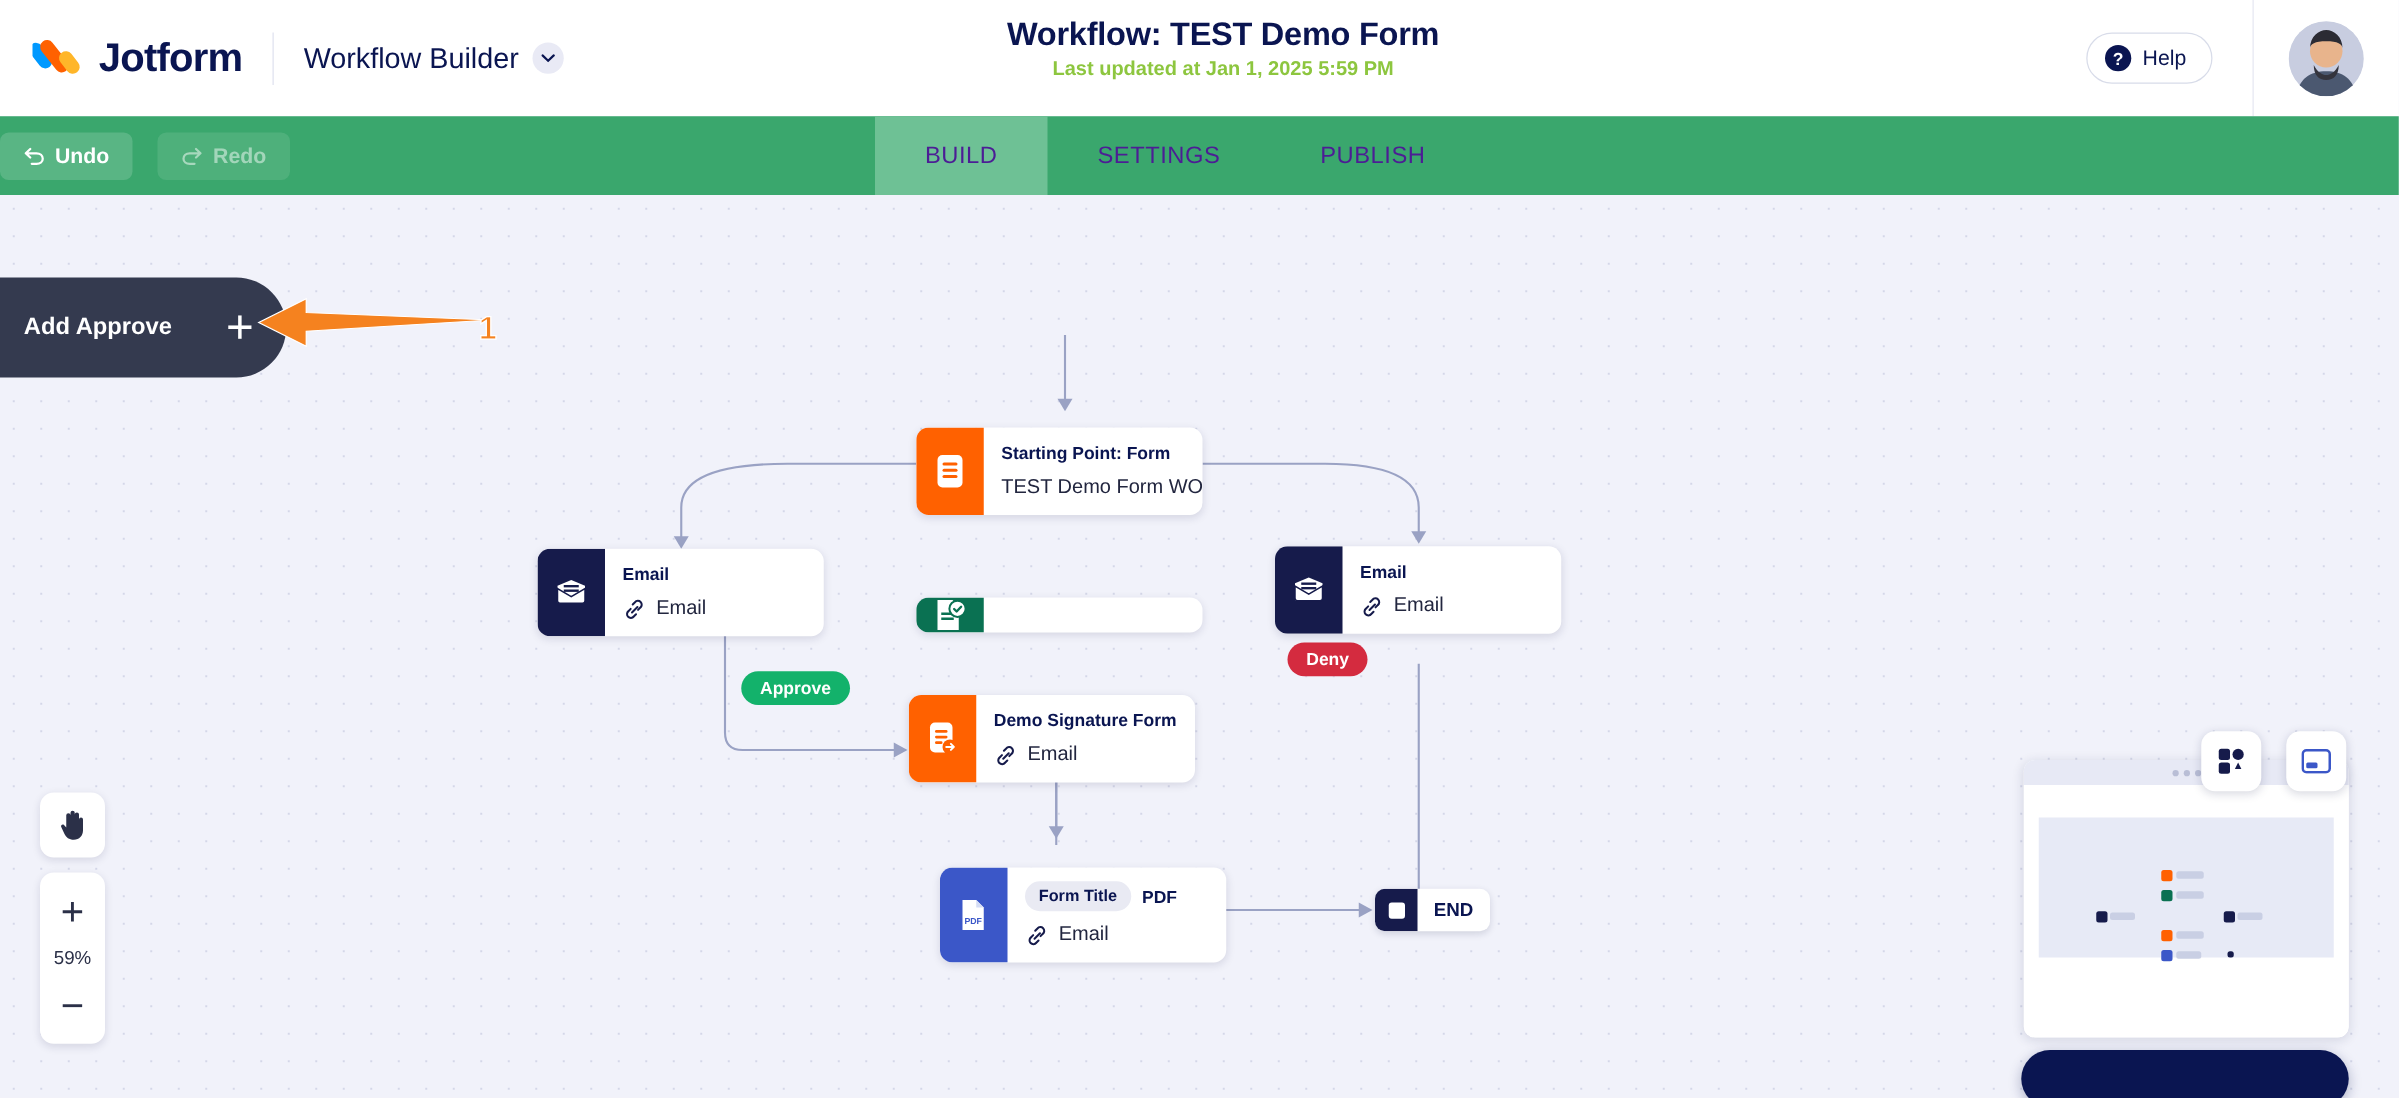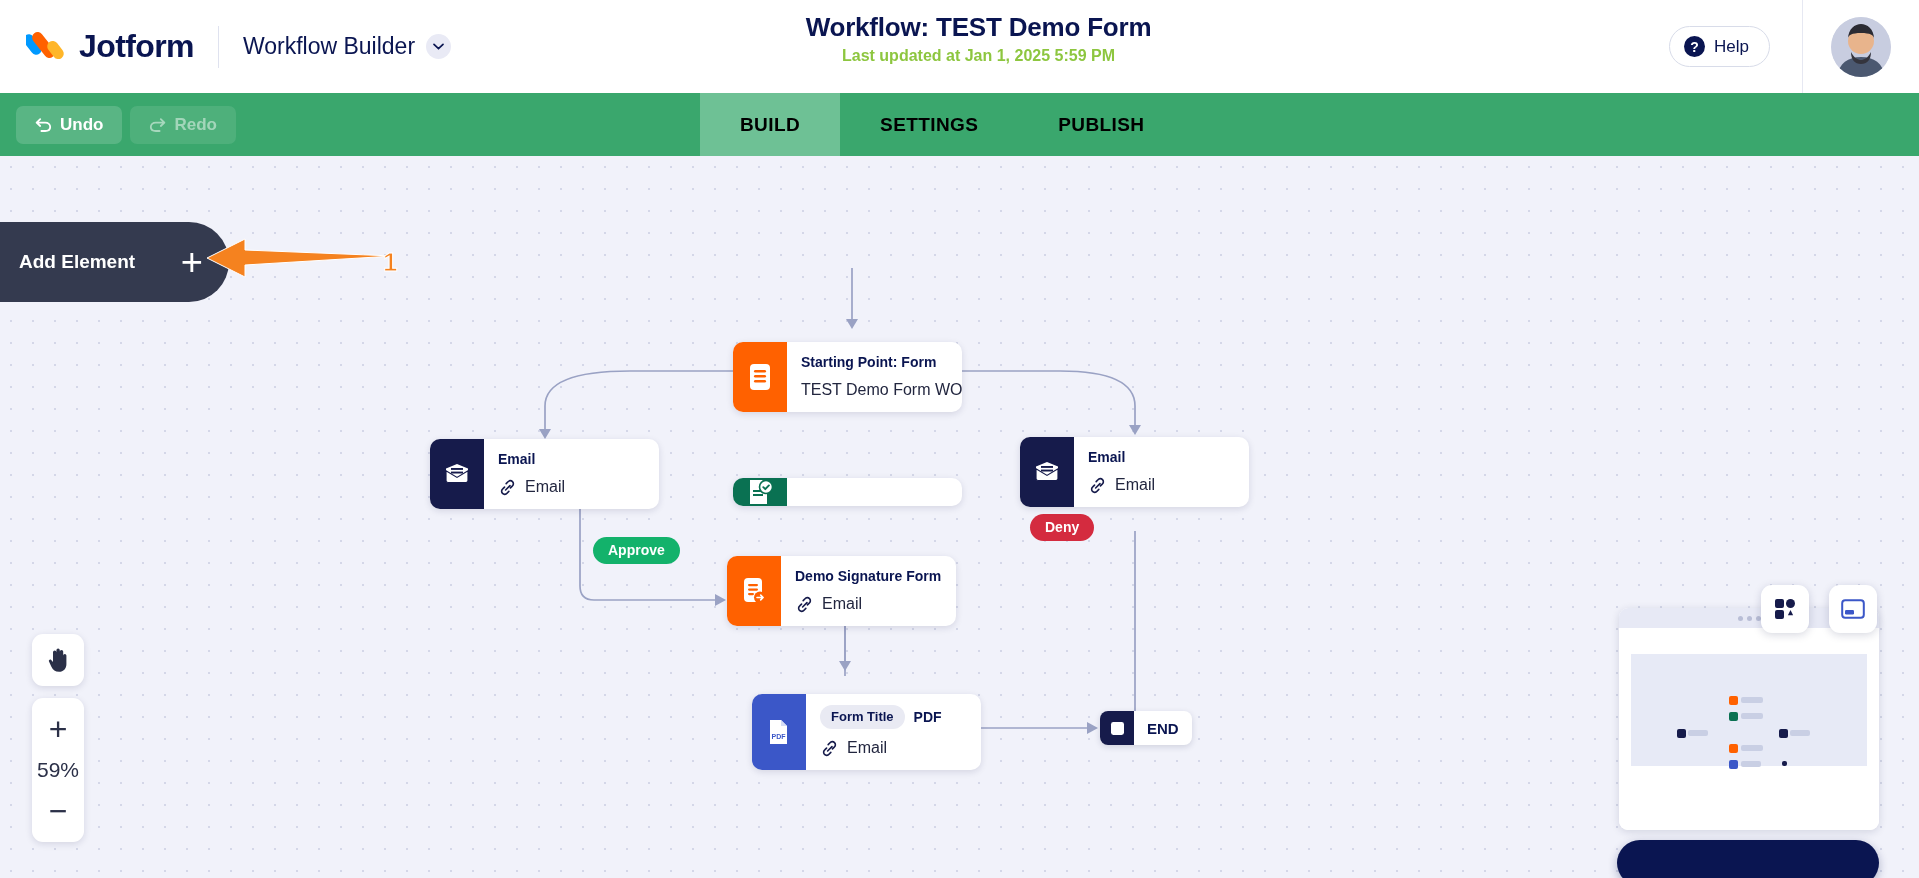--- a/index.html
+++ b/index.html
@@ -71,35 +71,35 @@
     background: #d7dbe8; cursor: pointer; flex: none;
   }
 
   
   .toolbar {
     position: absolute; top: 93px; left: 0;
     width: 1919px; height: 63px;
     background: #3aa76d;
     display: flex; align-items: stretch;
   }
-  .undo-redo { display: flex; align-items: center; gap: 8px; padding-left: 16px; }
+  .undo-redo { display: flex; align-items: center; gap: 20px; }
   .tb-btn {
     display: flex; align-items: center; gap: 8px;
     background: rgba(255,255,255,0.16);
     border: none; border-radius: 7px;
     color: #ffffff; font-size: 17px; font-weight: bold;
     padding: 9px 19px; cursor: pointer;
     font-family: "Liberation Sans", sans-serif;
   }
   .tb-btn.disabled { color: rgba(255,255,255,0.48); background: rgba(255,255,255,0.10); cursor: default; }
   .tabs { position: absolute; left: 700px; top: 0; height: 63px; display: flex; }
   .tab {
     display: flex; align-items: center; justify-content: center;
     height: 63px; padding: 12px 40px;
-    color: #000000; font-size: 19px; font-weight: bold;
+    color: #4c1d95; font-size: 19px; font-weight: normal;
     letter-spacing: 0.4px; cursor: pointer;
   }
   .tab.active { background: #6ec195; }
 
   
   .canvas {
     position: absolute; top: 156px; left: 0;
     width: 1919px; height: 722px;
     background-color: #f1f2fa;
     background-image: radial-gradient(#d4d7e8 1.2px, transparent 1.2px);
@@ -200,21 +200,21 @@
     width: 52px; border-radius: 11px; background: #ffffff;
     box-shadow: 0 2px 7px rgba(20,25,70,0.13);
     display: flex; flex-direction: column; align-items: center;
     padding: 8px 0 8px;
   }
   .zoom-btn {
     width: 52px; height: 46px;
     display: flex; align-items: center; justify-content: center;
     font-size: 32px; font-weight: 300; color: #2b3048; cursor: pointer; line-height: 1;
   }
-  .zoom-val { font-size: 21px; color: #2b3048; padding: 6px 0; }
+  .zoom-val { font-size: 15px; color: #2b3048; padding: 6px 0; }
 
   
   .minimap {
     position: absolute; right: 40px; bottom: 48px;
     width: 260px; height: 222px;
     background: #ffffff; border-radius: 9px;
     box-shadow: 0 2px 9px rgba(20,25,70,0.14);
     overflow: hidden;
   }
   .minimap-bar {
@@ -466,21 +466,21 @@
       <svg width="15" height="15" viewBox="0 0 15 15">
           <rect x="1" y="1" width="13" height="13" rx="2.4" fill="#ffffff"></rect>
         </svg>
     </div>
     <span class="end-label">END</span>
   </div>
 
 </div>
 
 <div class="add-element">
-  <span class="add-element-text">Add Element</span>
+  <span class="add-element-text">Add Approve</span>
   <span class="plus-glyph">+</span>
 </div>
 
 <div class="annot">
   <svg width="190" height="40" viewBox="0 0 190 40">
     <path d="M188 18 L40 12 L40 1 L2 20 L40 39 L40 27 Z" fill="#f5821f" stroke="#ffffff" stroke-width="1"></path>
   </svg>
 </div>
 <div class="annot-num">1</div>
 

